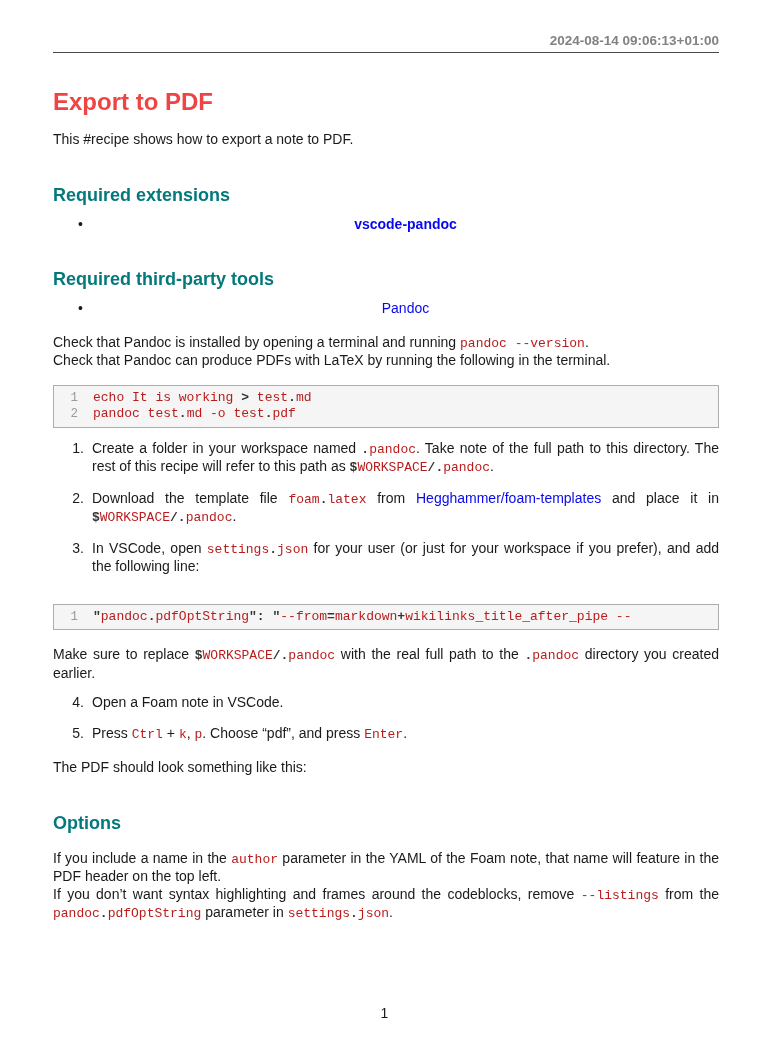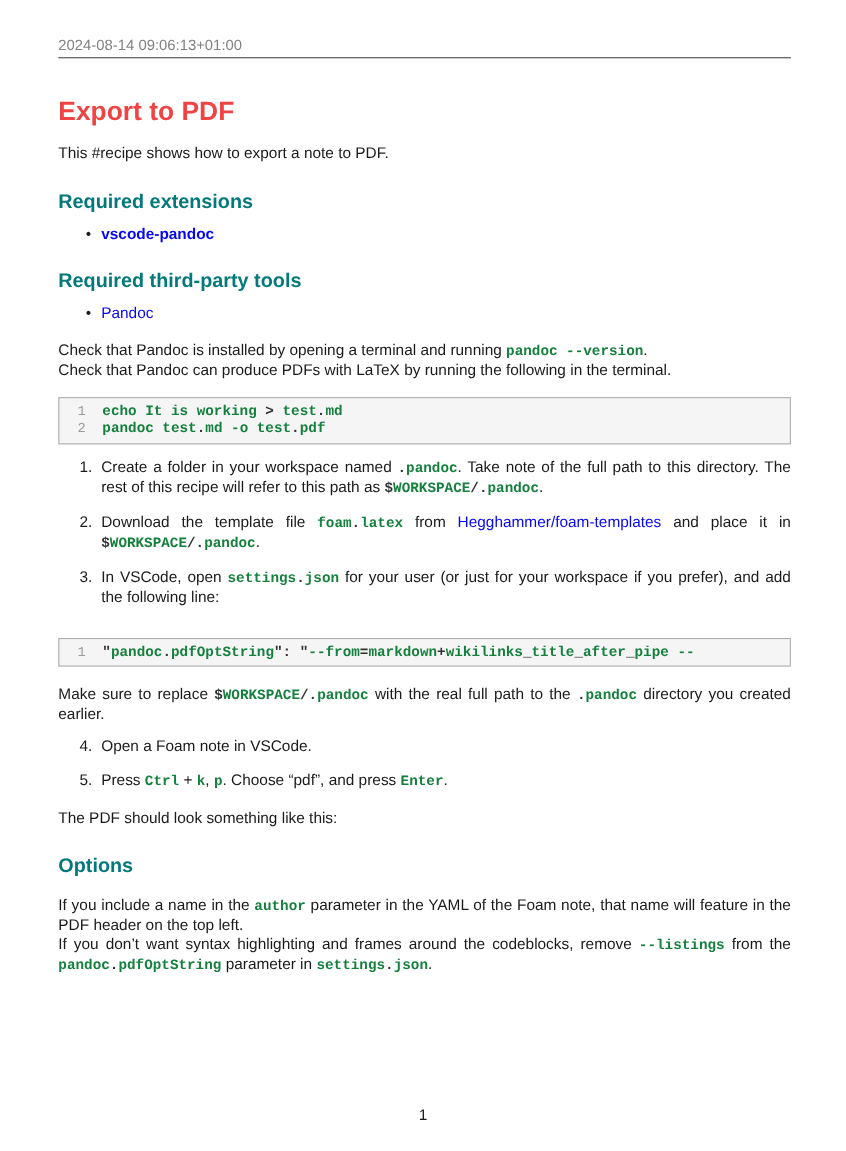--- a/index.html
+++ b/index.html
@@ -8,46 +8,46 @@
     width:769px;height:1046px;
     background:#ffffff;
     font-family:"Liberation Sans",sans-serif;
     font-size:14px;color:#1a1a1a;
     overflow:hidden;
   }
   .content{padding:0 50px 0 53px;}
   .docheader{
     padding-top:33px;padding-bottom:4px;
     border-bottom:1.2px solid #4a4a4a;
-    text-align:left;color:#828282;font-size:13.5px;
+    text-align:right;color:#828282;font-size:13.5px;font-weight:bold;
   }
   h1{color:#ef4444;font-size:24px;font-weight:bold;margin:36px 0 0 0;line-height:26px;}
-  h2{color:#04797c;font-size:18px;font-weight:bold;margin:24px 0 0 0;line-height:21px;}
+  h2{color:#04797c;font-size:18px;font-weight:bold;margin:36px 0 0 0;line-height:21px;}
   p{margin:16px 0 0 0;line-height:17.5px;text-align:justify;}
-  ul.blist{margin:10px 0 0 0;padding:0 0 0 39px;list-style:none;}
+  ul.blist{margin:10px 0 0 0;padding:0 0 0 39px;list-style:none;text-align:center;}
   ul.blist li{position:relative;line-height:17.5px;}
   ul.blist li::before{content:"\2022";position:absolute;left:-14px;top:0;color:#1a1a1a;}
   .olgroup{margin-top:12px;}
   .olrow{display:flex;line-height:17.5px;}
   .olrow + .olrow{margin-top:13px;}
   .olnum{width:31px;flex:none;text-align:right;}
   .oltext{flex:1;margin-left:8px;text-align:justify;}
   .codeblock{
     margin-top:15px;
     border:1px solid #adadad;background:#f5f5f6;
     padding:4px 10px 4px 10px;
     font-family:"Liberation Mono","DejaVu Sans Mono",monospace;
     font-size:13px;line-height:16.5px;
   }
   .olgroup + .codeblock{margin-top:28px;}
   .codeline{display:flex;}
   .lineno{width:14px;flex:none;text-align:right;color:#9b9b9b;margin-right:15px;font-size:12.5px;}
   .codetext{white-space:pre;}
   .code{font-family:"Liberation Mono","DejaVu Sans Mono",monospace;font-size:13px;}
-  .cw{color:#15803d;font-weight:bold;}
+  .cw{color:#b91c1c;}
   .cs{color:#333333;font-weight:bold;}
   .link{color:#0808ee;}
   .linkbold{color:#0808ee;font-weight:bold;}
   .footer{position:absolute;left:0;right:0;top:1005px;text-align:center;font-size:14px;color:#1a1a1a;}
 </style>
 </head>
 <body>
 
 <div class="page">
   <div class="content">

